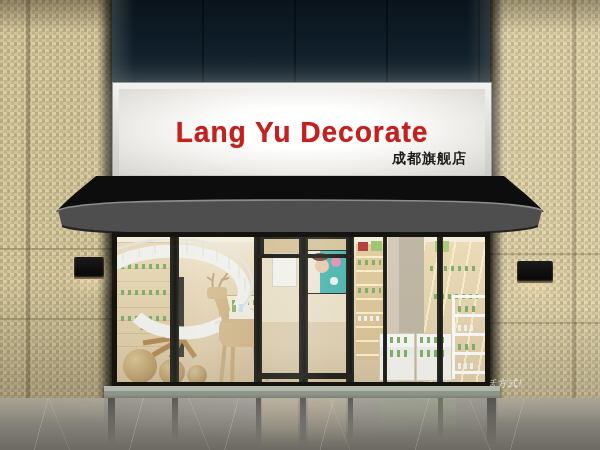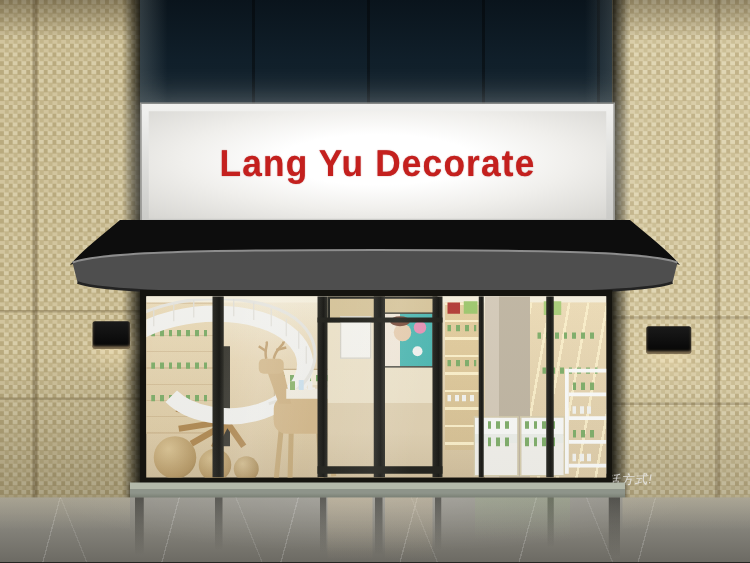--- a/index.html
+++ b/index.html
@@ -128,20 +128,21 @@
   <div id="wall-right" class="tile-wall">
     <div class="wall-corner" style="left:82px;background:rgba(80,65,40,.25);"></div>
     <div class="wall-seam" style="top:253px;"></div>
     <div class="wall-seam" style="top:322px;"></div>
     <div class="wall-inner-shade" style="left:0;background:linear-gradient(90deg,rgba(15,15,10,.85),rgba(15,15,10,0));"></div>
   </div>
 
   <div id="signboard">
     <div id="sign-face">
       <div id="sign-main" class="txt" style="color:#c4201e;">Lang Yu Decorate</div>
+      <div id="sign-sub" class="txt" style="color:#1c1c1c;">成都旗舰店</div>
     </div>
   </div>
 
   <div id="awning">
     <svg width="600" height="60" viewBox="0 0 600 60">
       <path d="M96,0 L504,0 C518,12 534,24 544,36 C522,28 452,25 300,25 C148,25 78,28 56,36 C66,24 82,12 96,0 Z" fill="#0d0d0d"></path>
       <path d="M58,34 C80,26 150,24 300,24 C450,24 520,26 542,34 L538,50 C520,57 450,59 300,59 C150,59 80,57 62,50 Z" fill="#4e4e4e"></path>
       <path d="M58,34 C80,26 150,24 300,24 C450,24 520,26 542,34" fill="none" stroke="#8d8d8d" stroke-width="1.6"></path>
       <path d="M62,50 C80,57 150,59 300,59 C450,59 520,57 538,50" fill="none" stroke="#232323" stroke-width="2"></path>
     </svg>

